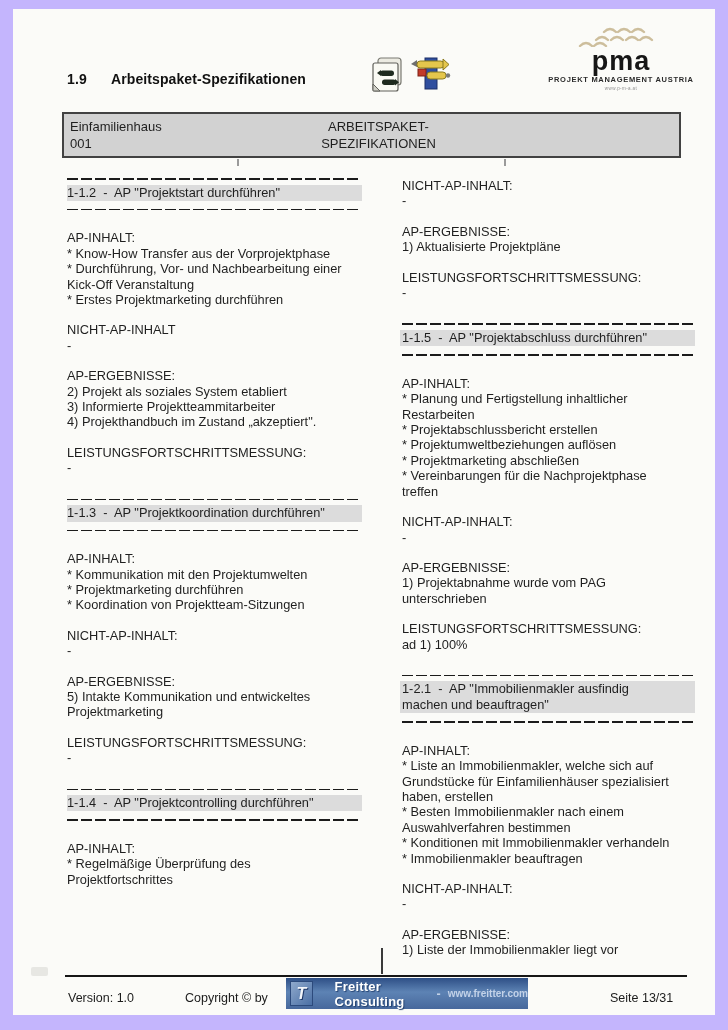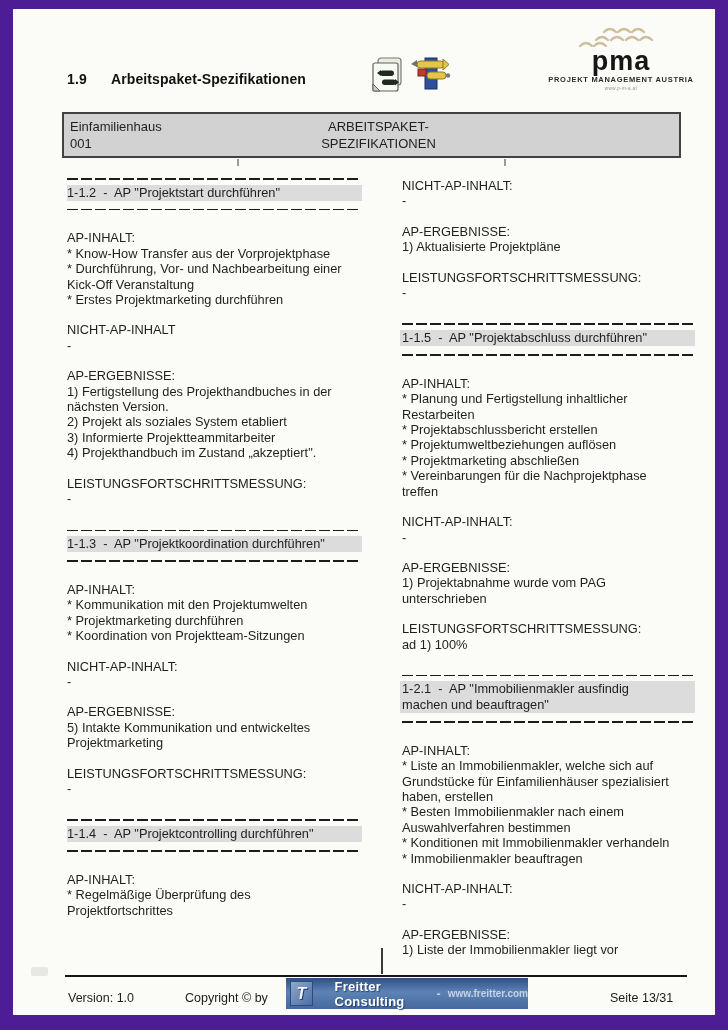--- a/index.html
+++ b/index.html
@@ -2,21 +2,21 @@
 <html lang="de"><head>
 <meta charset="utf-8">
 <title>Arbeitspaket-Spezifikationen</title>
 <style>
   html,body{margin:0;padding:0;}
   body{
     width:728px;height:1030px;overflow:hidden;position:relative;
     font-family:"Liberation Sans","DejaVu Sans",sans-serif;
     background:#ffffff;
   }
-  .frame{position:absolute;inset:0;background:#4c1d95;}
+  .frame{position:absolute;inset:0;background:#c4b5fd;}
   .page{
     position:absolute;left:13px;top:9px;right:13px;bottom:15px;
     background:#FBFBF8;color:#1f1f1f;
   }
   
   .section-heading{
     position:absolute;left:54px;top:62px;
     font-size:14px;font-weight:bold;color:#111;
     letter-spacing:.1px;white-space:pre;
   }
@@ -170,22 +170,20 @@
           <div class="blk blk-p">AP-INHALT:</div>
           <div class="blk blk-p">* Know-How Transfer aus der Vorprojektphase</div>
           <div class="blk blk-p">* Durchführung, Vor- und Nachbearbeitung einer
 Kick-Off Veranstaltung</div>
           <div class="blk blk-p">* Erstes Projektmarketing durchführen</div>
           <div class="blk blk-gap"></div>
           <div class="blk blk-p">NICHT-AP-INHALT</div>
           <div class="blk blk-p">-</div>
           <div class="blk blk-gap"></div>
           <div class="blk blk-p">AP-ERGEBNISSE:</div>
-          <div class="blk blk-p">1) Fertigstellung des Projekthandbuches in der
-nächsten Version.</div>
           <div class="blk blk-p">2) Projekt als soziales System etabliert</div>
           <div class="blk blk-p">3) Informierte Projektteammitarbeiter</div>
           <div class="blk blk-p">4) Projekthandbuch im Zustand „akzeptiert".</div>
           <div class="blk blk-gap"></div>
           <div class="blk blk-p">LEISTUNGSFORTSCHRITTSMESSUNG:</div>
           <div class="blk blk-p">-</div>
           <div class="blk blk-gap"></div>
           <div class="blk blk-sep"></div>
           <div class="blk blk-h">1-1.3  -  AP "Projektkoordination durchführen"</div>
           <div class="blk blk-sep"></div>

